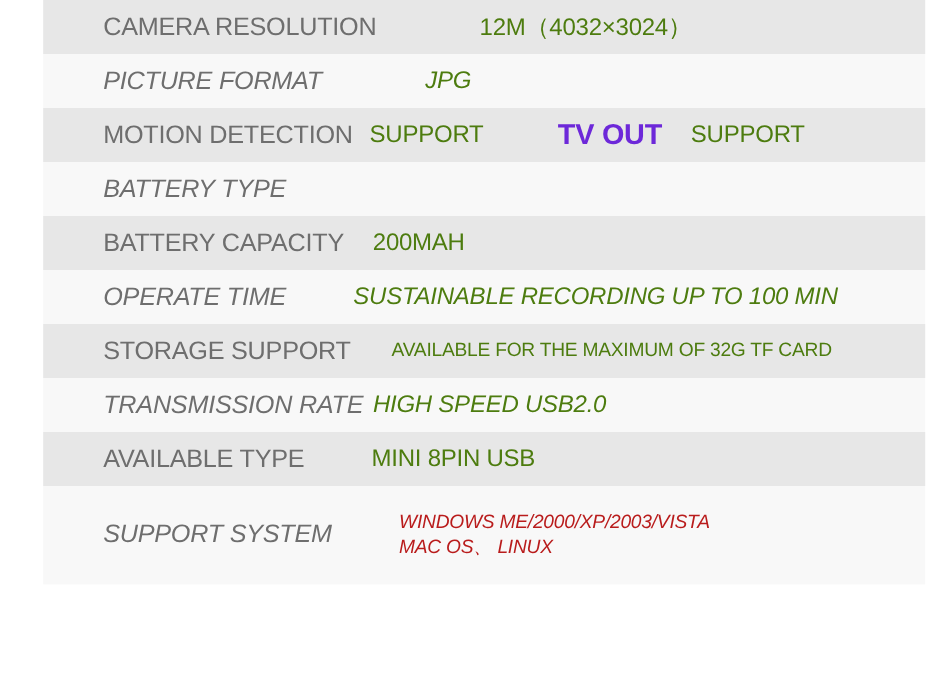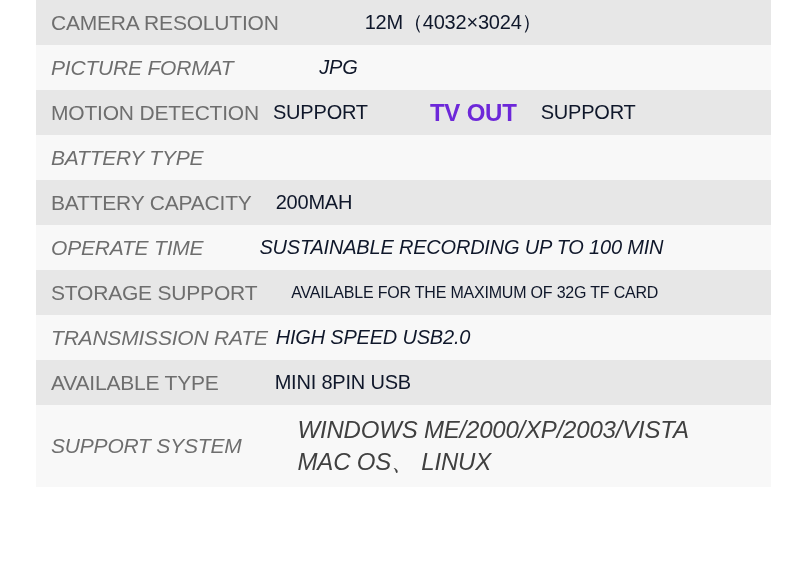--- a/index.html
+++ b/index.html
@@ -19,21 +19,21 @@
     left: 36px;
     top: 0px;
     width: 735px;
   }
 
   .spec-row {
     display: flex;
     align-items: center;
     height: 45px;
     box-sizing: border-box;
-    padding-left: 15px;
+    padding-left: 50px;
     overflow: hidden;
     white-space: nowrap;
   }
   .spec-row.shade-dark  { background: #e7e7e7; }
   .spec-row.shade-light { background: #f8f8f8; font-style: italic; }
 
   .spec-row.tall {
     height: 82px;
     align-items: center;
   }
@@ -44,21 +44,21 @@
     letter-spacing: -0.2px;
     flex: 0 0 auto;
   }
   .spec-label.bold {
     color: #6d28d9;
     font-weight: bold;
     font-size: 24px;
   }
 
   .spec-value {
-    color: #0f172a;
+    color: #4d7c0f;
     font-size: 20px;
     letter-spacing: -0.2px;
     flex: 0 0 auto;
   }
   .spec-value.small {
     font-size: 16px;
     margin-left: 20px;
   }
 
   
@@ -67,22 +67,22 @@
   .gap-md  { width: 24px; }
   .gap-sm  { width: 14px; }
   .gap-xs  { width: 8px; }
   .gap-mid { width: 62px; }
 
   .multi-value {
     display: flex;
     flex-direction: column;
     justify-content: flex-end;
     line-height: 1.32;
-    color: #404040;
-    font-size: 24px;
+    color: #b91c1c;
+    font-size: 16px;
     letter-spacing: -0.2px;
     flex: 0 0 auto;
   }
 </style>
 </head>
 <body>
 
 <div id="spec-table">
 
   <div class="spec-row shade-dark">

